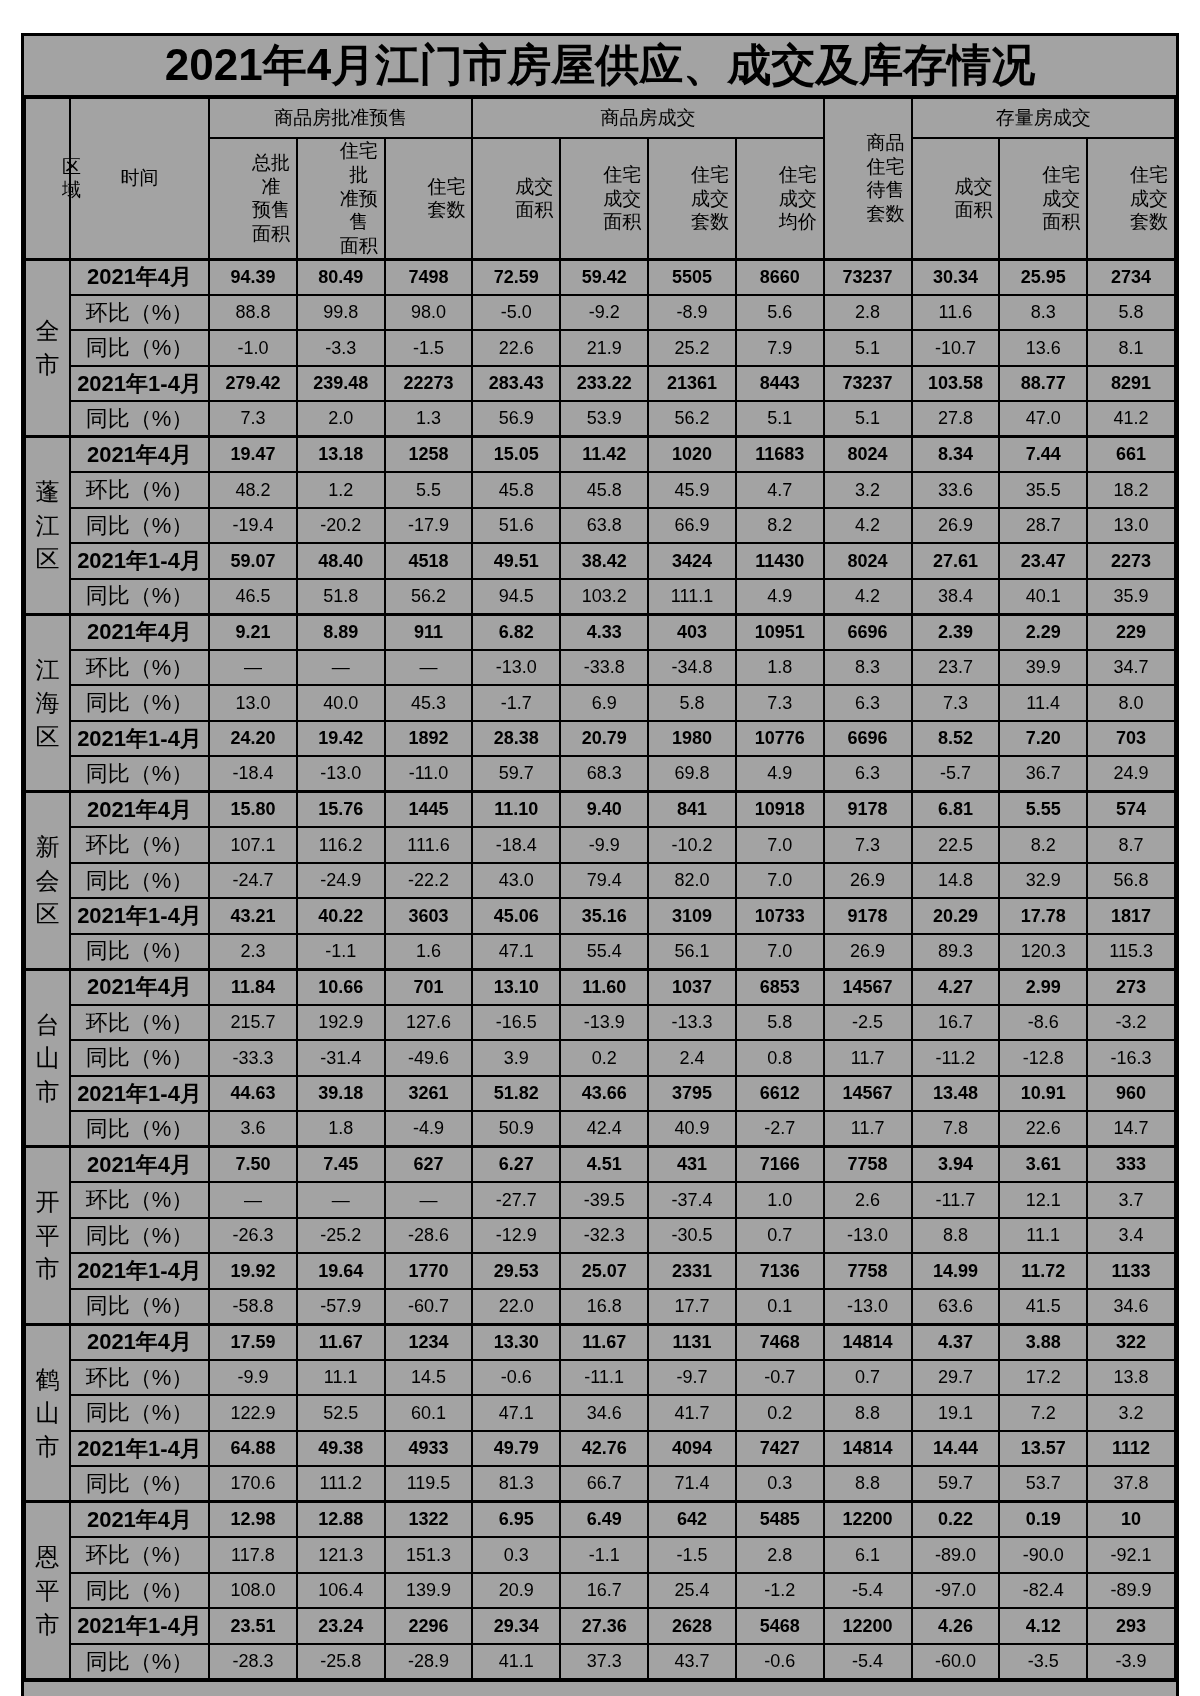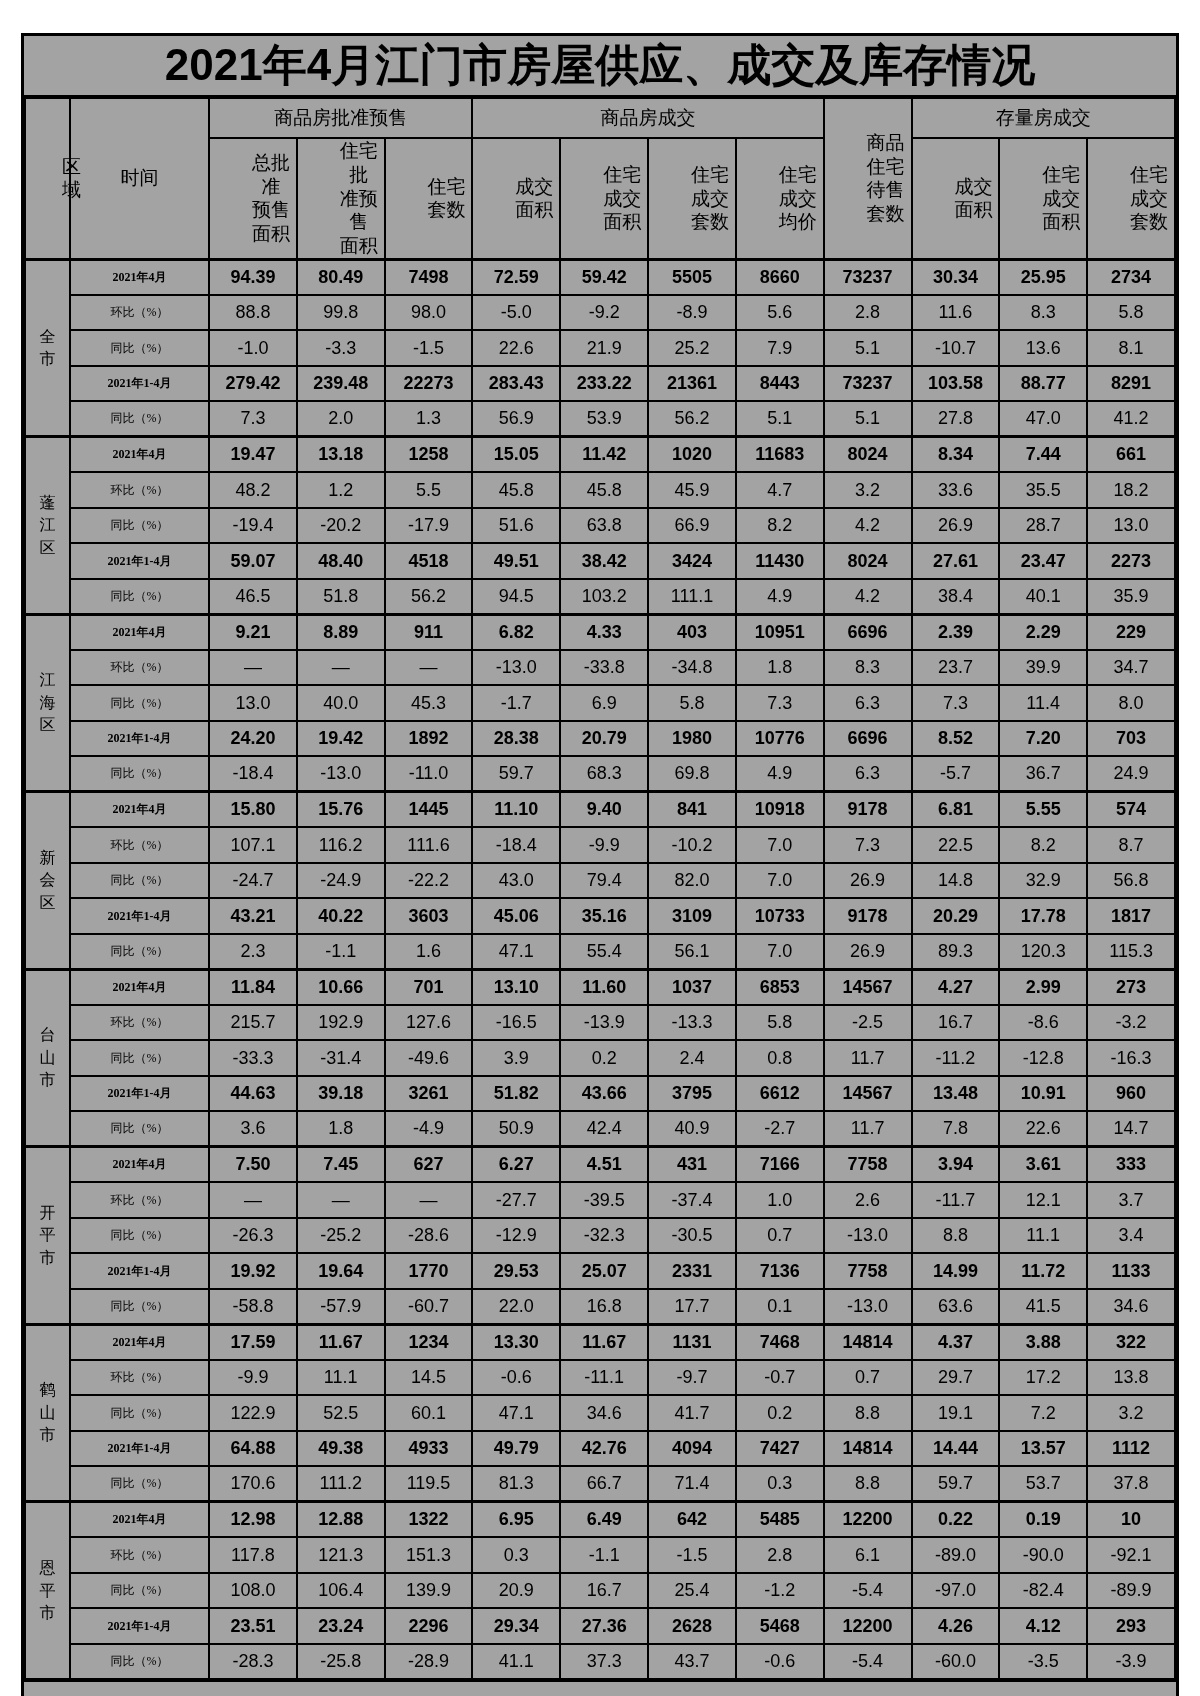--- a/index.html
+++ b/index.html
@@ -16,25 +16,25 @@
   }
   table { border-collapse:collapse; width:100%; table-layout:fixed; }
   th, td { border:2px solid #000; text-align:center; vertical-align:middle; padding:0; }
   thead th { font-weight:normal; font-size:19px; }
   tr.group-row th { height:40px; }
   tr.sub-row th { height:92px; }
   .pre-line { white-space:pre-line; line-height:1.25;padding-left:36px; }
   .region-cell { font-weight:normal; }
   .vert {
     display:inline-block; width:1.06em; word-break:break-all;
-    line-height:1.4; font-size:16px; text-align:center;
+    line-height:1.4; font-size:24px; text-align:center;
   }
   tbody tr { height:35.5px; }
   tbody td { font-size:18px; }
-  td.time-cell { font-family:Liberation Serif, serif; font-size:12px; }
+  td.time-cell { font-family:Liberation Sans, sans-serif; font-size:22px; }
   tr.bold-row td { font-weight:bold; }
   tr.region-first > th, tr.region-first > td { border-top:3.5px solid #000; }
   .notes {
     border-top:2.5px solid #000; min-height:38px; display:flex; align-items:center;
     font-size:17.5px; padding:2px 8px; font-family:"Liberation Serif", serif;
     white-space:nowrap;
     justify-content:space-between;
   }
   .notes .note-item { margin-left:30px; }
   .notes .note-item.first { margin-left:2px;margin-top:23px; }

